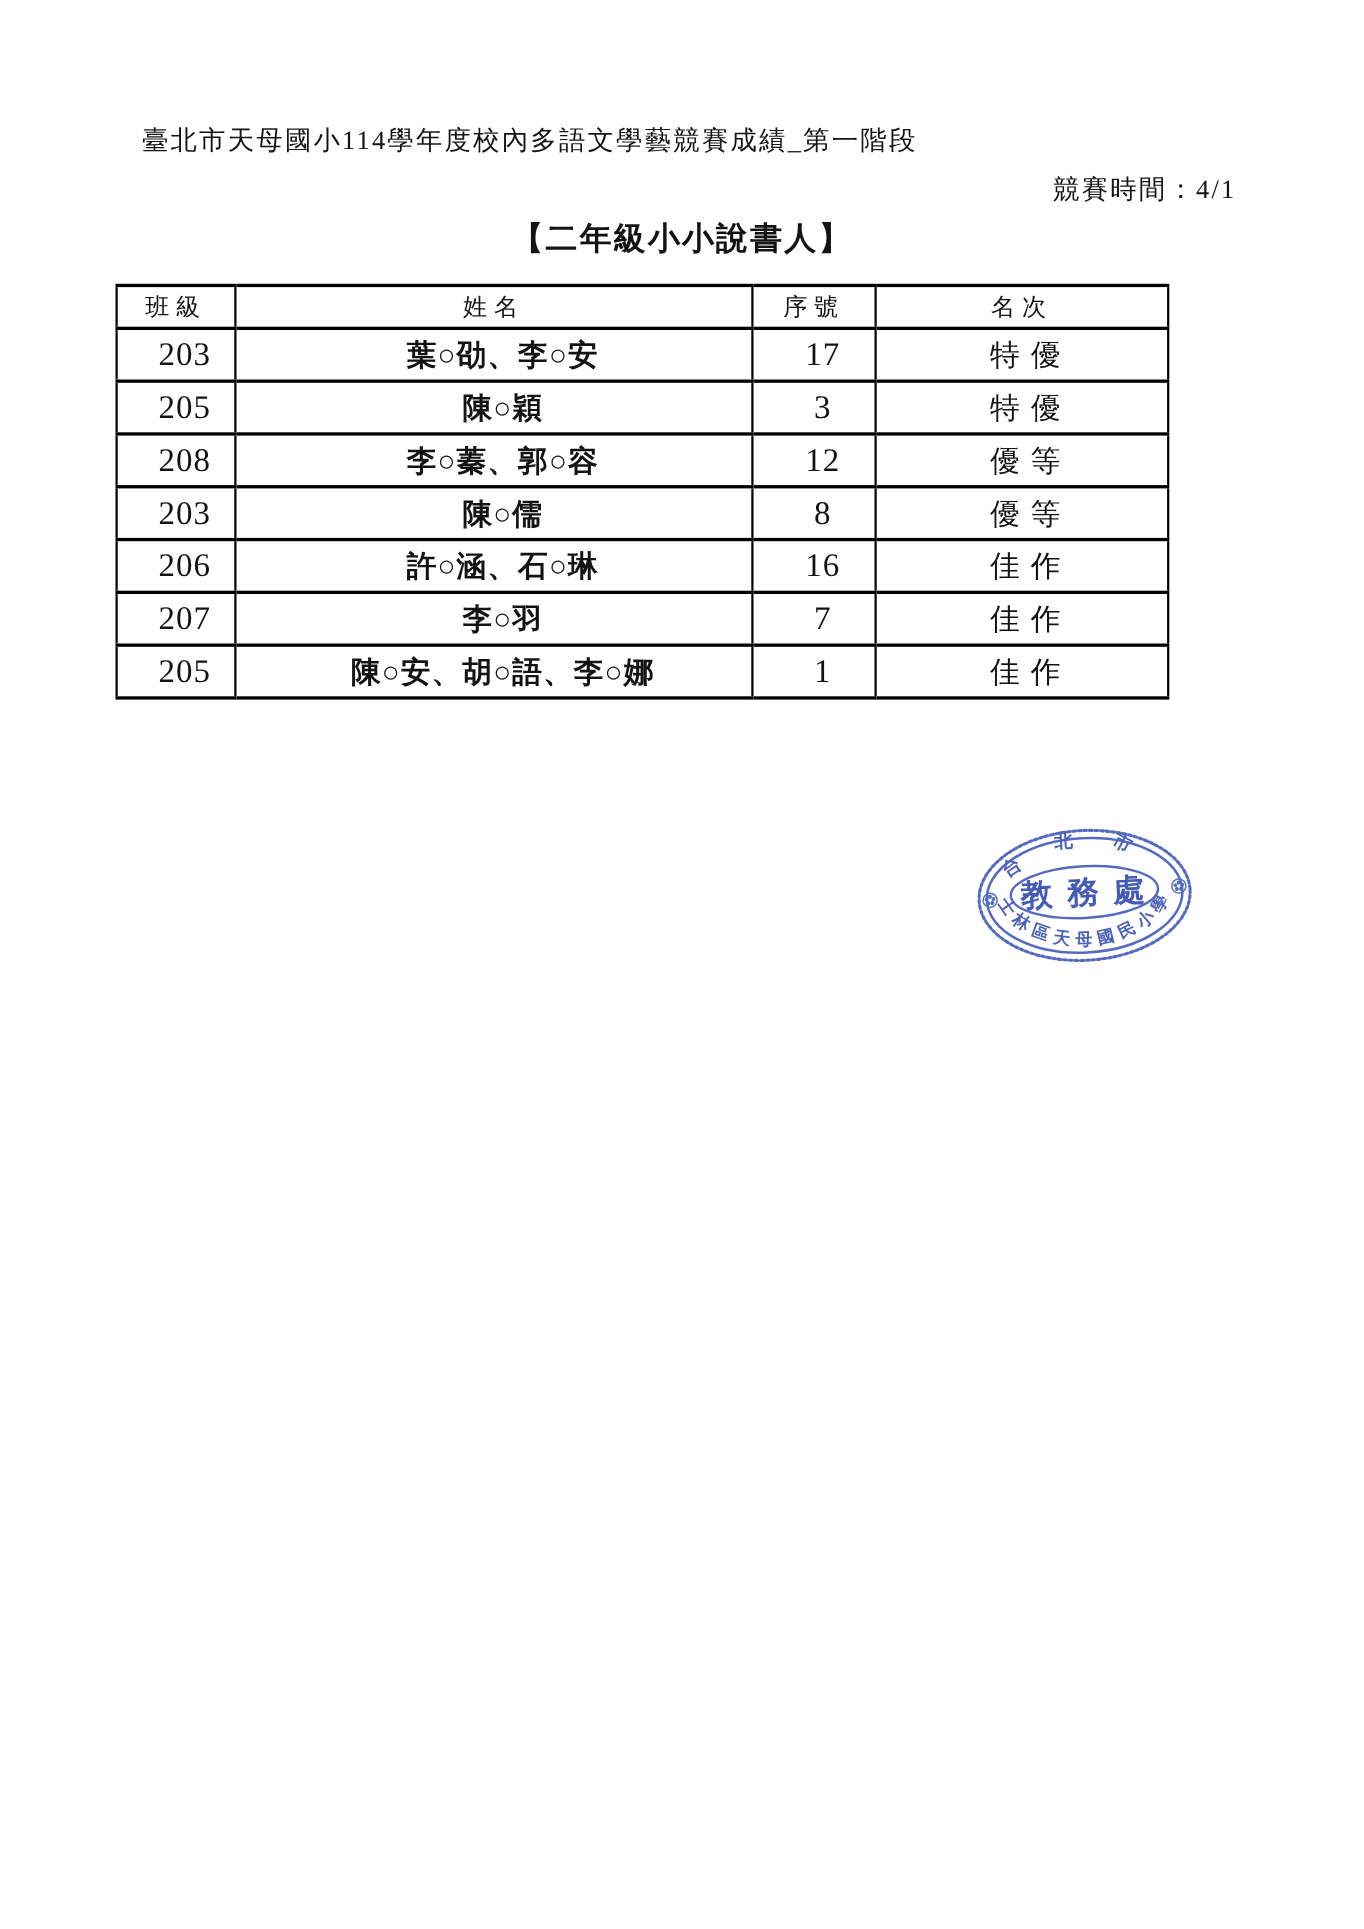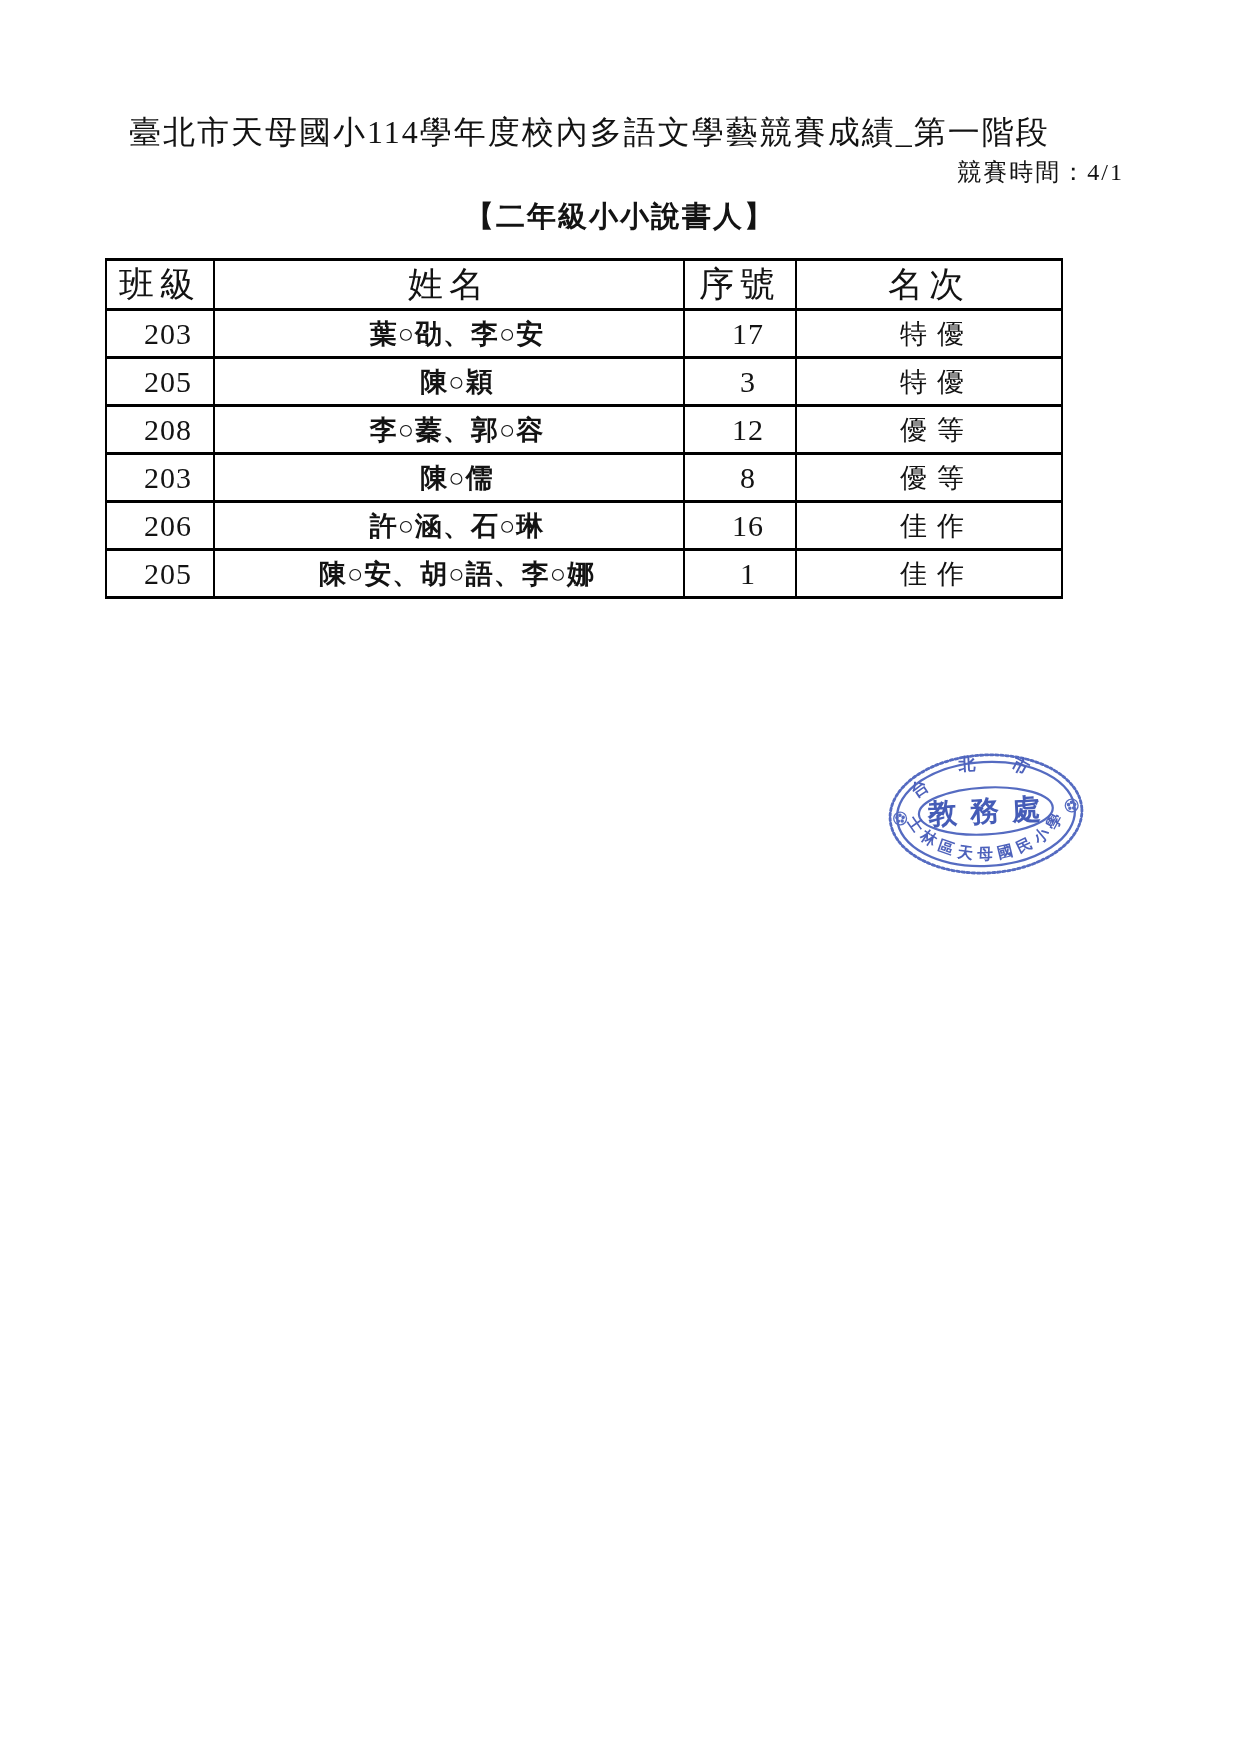--- a/index.html
+++ b/index.html
@@ -7,21 +7,21 @@
     width:1240px; height:1754px;
     background:#ffffff;
     position:relative;
     font-family:"Liberation Serif","DejaVu Serif",serif;
     color:#131313;
     overflow:hidden;
   }
 
   .page-title {
     position:absolute; left:129px; top:111px;
-    font-size:32px; letter-spacing:2px; white-space:nowrap;
+    font-size:24px; letter-spacing:2px; white-space:nowrap;
   }
 
   .meta-line {
     position:absolute; right:116px; top:156px;
     font-size:24px; letter-spacing:2px; white-space:nowrap;margin-left:40px;
   }
 
   .section-title {
     position:absolute; left:0; top:197px; width:100%;
     text-align:center; font-size:29px; font-weight:bold; letter-spacing:2px;
@@ -31,21 +31,21 @@
     position:absolute; left:105px; top:258px;
     width:956px; table-layout:fixed; border-collapse:collapse;
     background:#fff;
   }
   table.results th, table.results td {
     border-left:2px solid #000; border-right:2px solid #000;
     border-top:3px solid #000; border-bottom:3px solid #000;
     text-align:center; vertical-align:middle;
     padding:0; overflow:hidden; white-space:nowrap;
   }
-  table.results thead th { height:36px; font-weight:normal; font-size:35px; letter-spacing:6px; }
+  table.results thead th { height:36px; font-weight:normal; font-size:22px; letter-spacing:6px; }
   table.results tbody td { height:45px;padding-left:16px; }
 
   td.col-class, td.col-number { font-size:30px; letter-spacing:1px; }
   td.col-name  { font-size:27px; font-weight:bold; letter-spacing:1px; }
   td.col-rank  { font-size:27px; letter-spacing:10px; }
   th.col-rank, td.col-rank { padding-left:64px;font-family:Liberation Serif, serif; }
 
   .stamp {
     position:absolute; left:884px; top:748px;
     width:204px; height:132px; opacity:0.95;
@@ -100,20 +100,26 @@
         <td class="col-number">8</td>
         <td class="col-rank">優等</td>
       </tr>
       <tr>
         <td class="col-class">206</td>
         <td class="col-name">許○涵、石○琳</td>
         <td class="col-number">16</td>
         <td class="col-rank">佳作</td>
       </tr>
       <tr>
+        <td class="col-class">207</td>
+        <td class="col-name">李○羽</td>
+        <td class="col-number">7</td>
+        <td class="col-rank">佳作</td>
+      </tr>
+      <tr>
         <td class="col-class">205</td>
         <td class="col-name">陳○安、胡○語、李○娜</td>
         <td class="col-number">1</td>
         <td class="col-rank">佳作</td>
       </tr>
     </tbody>
 </table>
 
 <svg class="stamp" viewBox="0 0 204 132" xmlns="http://www.w3.org/2000/svg">
   <g transform="rotate(-3 102 66)" fill="none">

